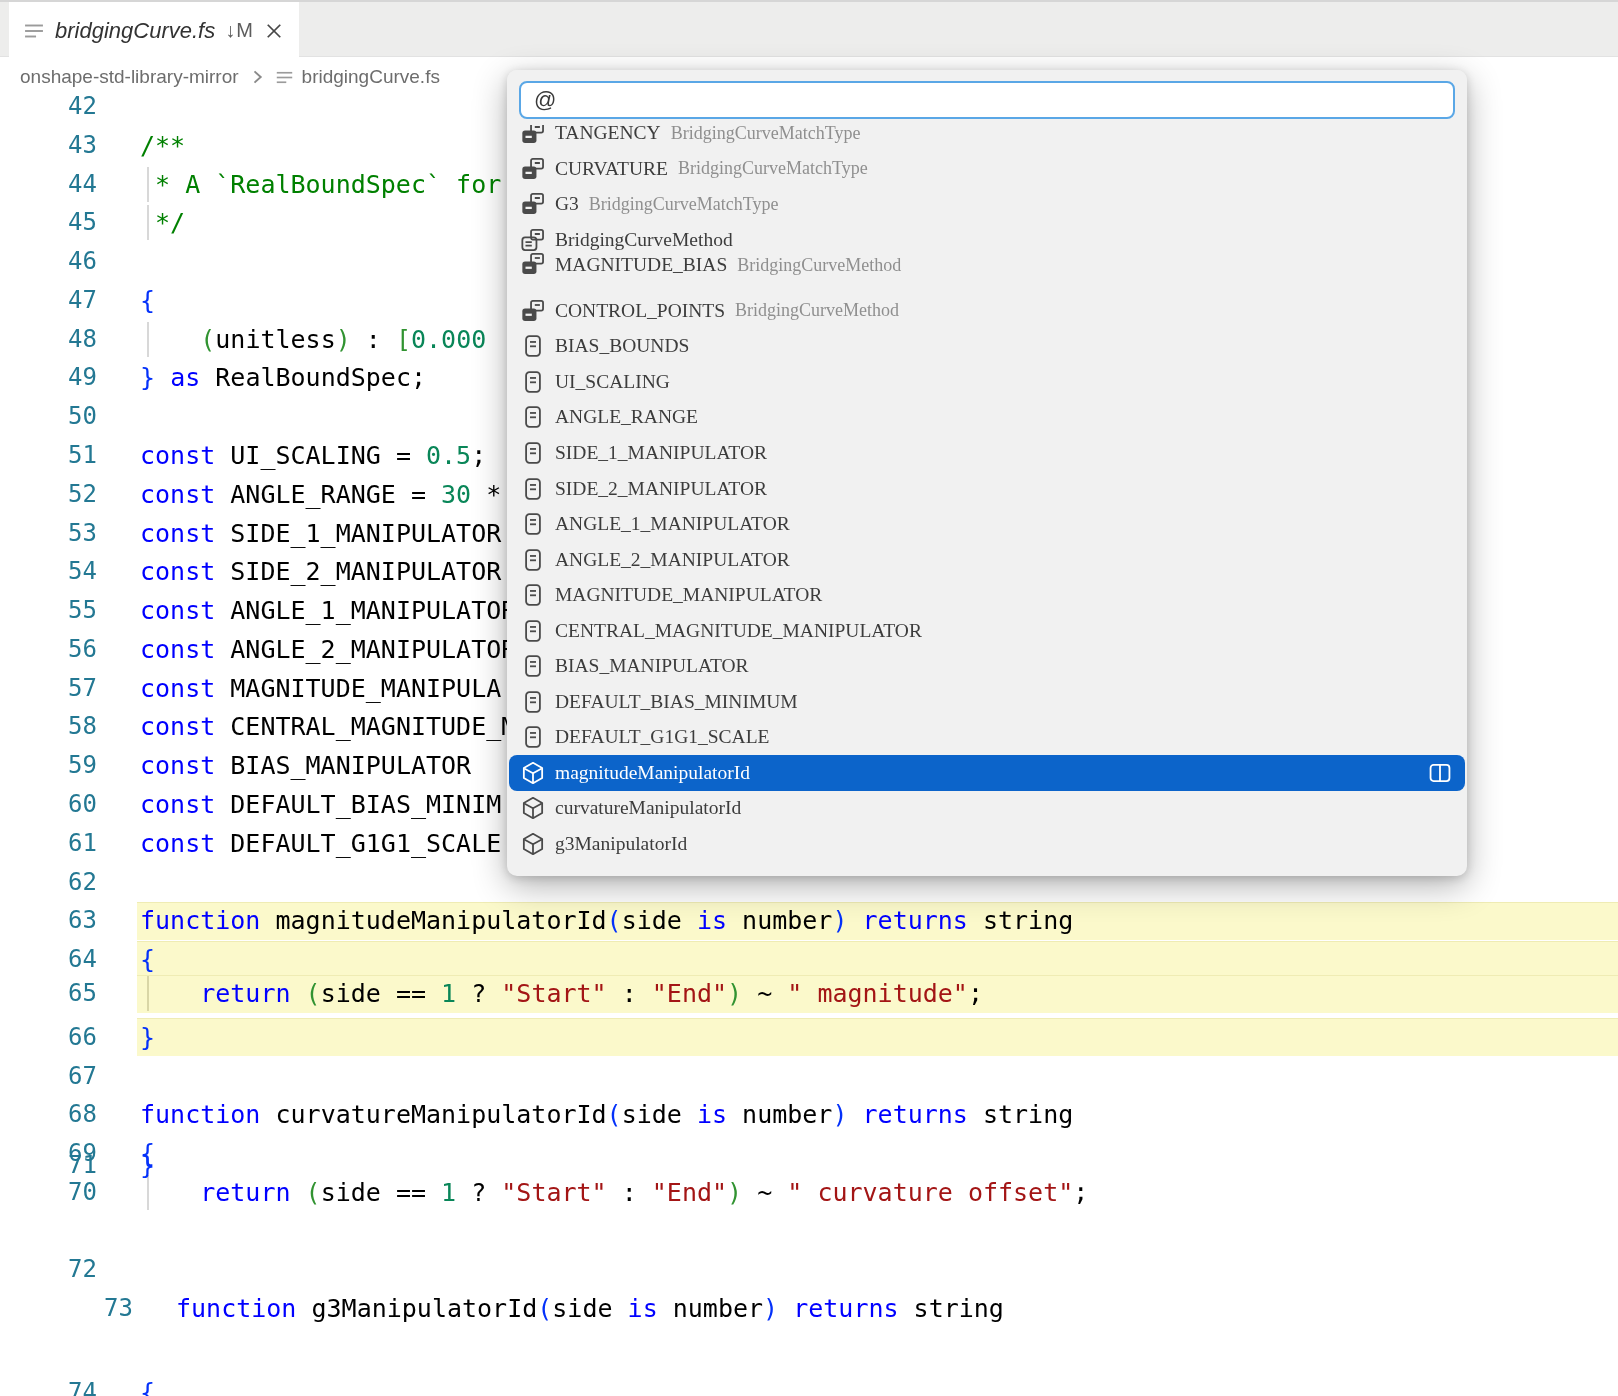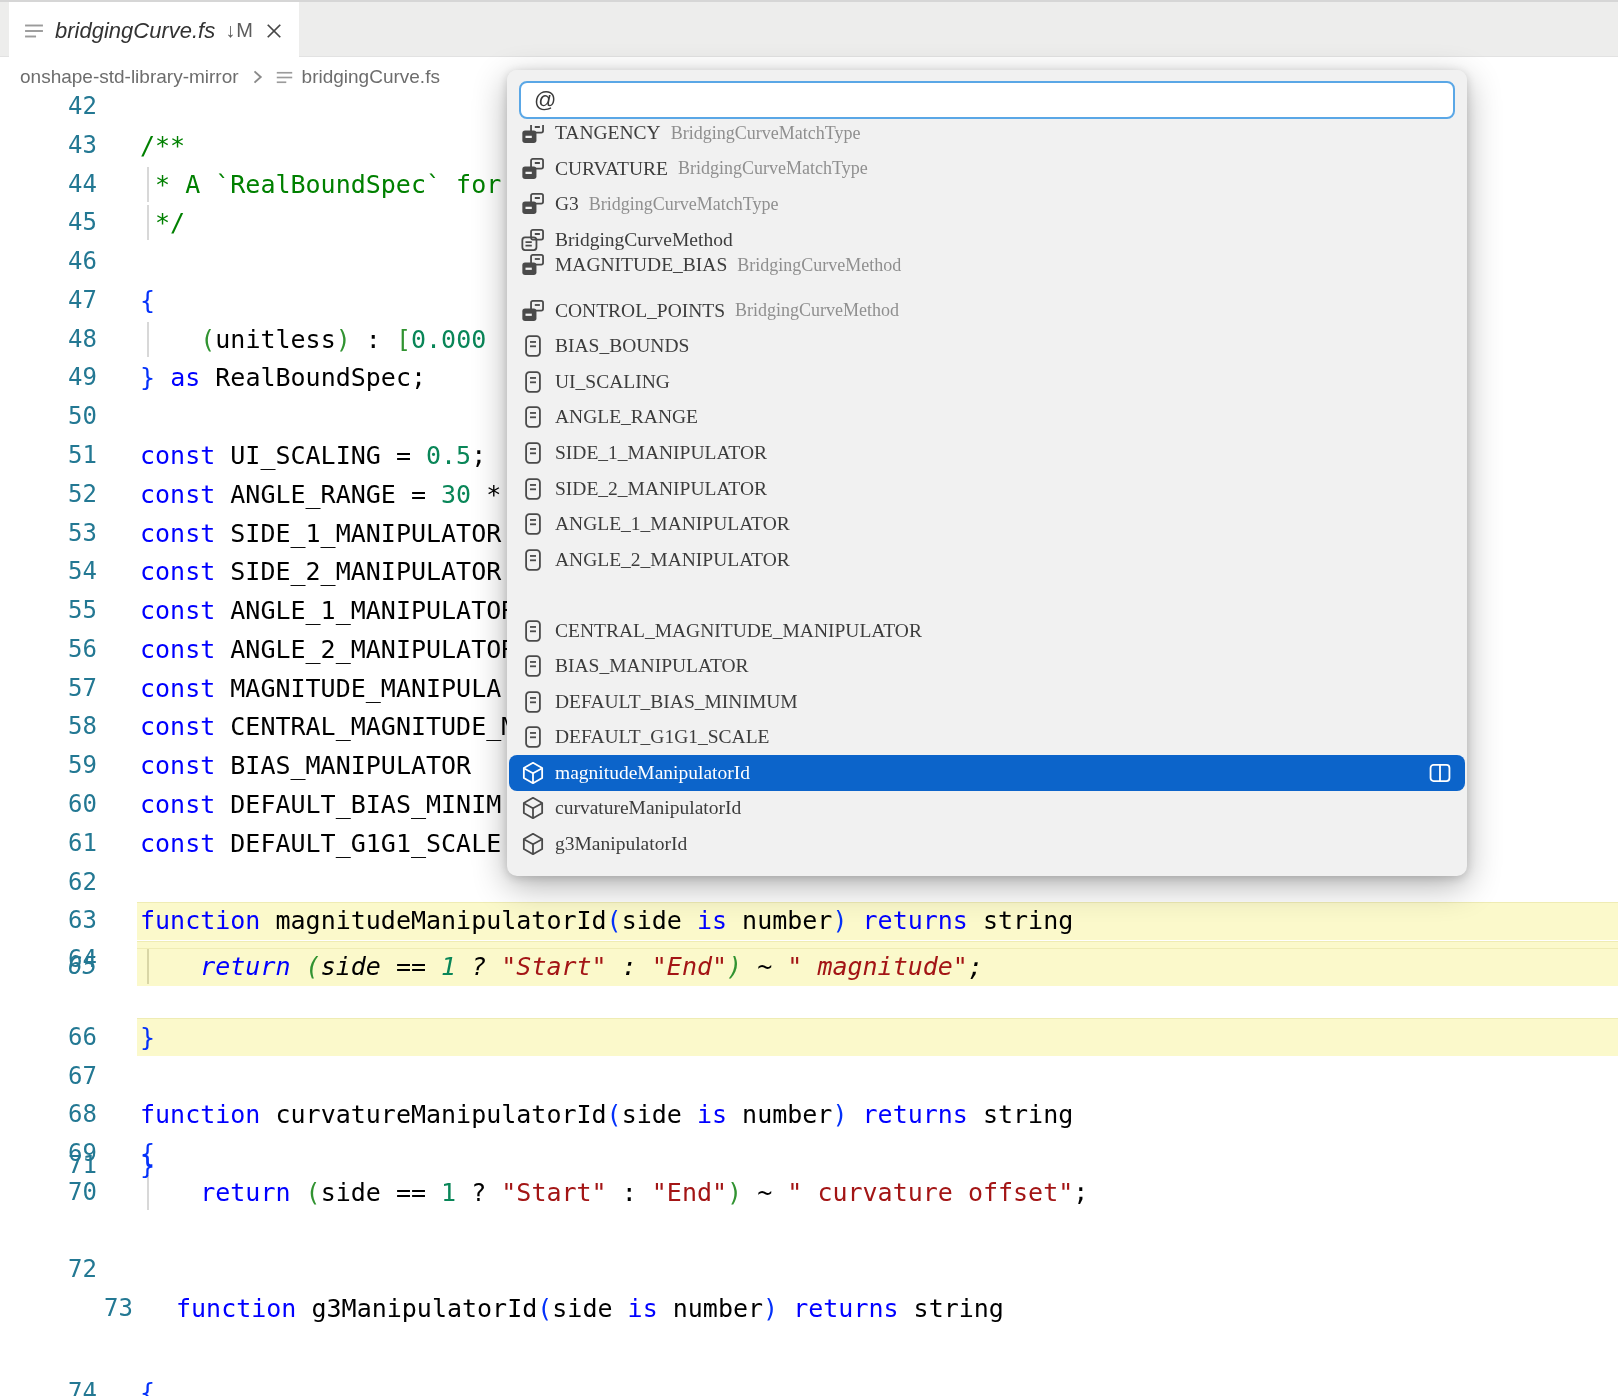--- a/index.html
+++ b/index.html
@@ -208,21 +208,21 @@
       <div class="line hl" style="top: 805.38px;">
     <div class="hlbg"></div>
     <div class="num">63</div>
     <div class="code"><span class="tk-k">function</span><span class="tk-t"> magnitudeManipulatorId</span><span class="tk-b1">(</span><span class="tk-t">side </span><span class="tk-k">is</span><span class="tk-t"> number</span><span class="tk-b1">)</span><span class="tk-t"> </span><span class="tk-k">returns</span><span class="tk-t"> string</span></div>
   </div>
       <div class="line hl" style="top: 844.16px;">
     <div class="hlbg"></div>
     <div class="num">64</div>
     <div class="code"><span class="tk-b1">{</span></div>
   </div>
-      <div class="line hl guide" style="top: 851px; font-style: italic;">
+      <div class="line hl guide" style="top: 878px;">
     <div class="hlbg"></div>
     <div class="num">65</div>
     <div class="code"><span class="tk-t">    </span><span class="tk-k">return</span><span class="tk-t"> </span><span class="tk-b2">(</span><span class="tk-t">side == </span><span class="tk-n">1</span><span class="tk-t"> ? </span><span class="tk-s">"Start"</span><span class="tk-t"> : </span><span class="tk-s">"End"</span><span class="tk-b2">)</span><span class="tk-t"> ~ </span><span class="tk-s">" magnitude"</span><span class="tk-t">;</span></div>
   </div>
       <div class="line hl" style="top: 921.72px;">
     <div class="hlbg"></div>
     <div class="num">66</div>
     <div class="code"><span class="tk-b1">}</span></div>
   </div>
       <div class="line" style="top: 960.5px;">
@@ -311,21 +311,21 @@
               <rect x="6.7" y="1.3" width="8" height="6.4" rx="1.2"></rect>
               <line x1="9.2" y1="4" x2="12.6" y2="4"></line>
               <rect x="0.9" y="6.3" width="9.4" height="8.4" rx="1.8"></rect>
               <line x1="3" y1="9.4" x2="7.2" y2="9.4"></line>
               <line x1="3" y1="11.8" x2="7.2" y2="11.8"></line>
             </svg>
           </span>
     <span class="qlabel">BridgingCurveMethod</span>
     <span class="qdetail"></span>
   </div>
-        <div class="qitem" style="top: 177px;">
+        <div class="qitem" style="top: 170px; align-items: flex-end;">
     <span class="qicon icon">
             <svg viewBox="0 0 16 16" fill="none" stroke="currentColor" stroke-width="1.2">
               <rect x="6.7" y="1.3" width="8" height="6.4" rx="1.2"></rect>
               <line x1="9.2" y1="4" x2="12.6" y2="4"></line>
               <rect x="0.9" y="6.3" width="9.4" height="8.4" rx="1.8" fill="currentColor" stroke="none"></rect>
               <line x1="3" y1="10.5" x2="7.2" y2="10.5" stroke="#f1f1f1" stroke-width="1.5"></line>
             </svg>
           </span>
     <span class="qlabel">MAGNITUDE_BIAS</span>
     <span class="qdetail">BridgingCurveMethod</span>
@@ -412,20 +412,31 @@
     <span class="qicon icon">
             <svg viewBox="0 0 16 16" fill="none" stroke="currentColor" stroke-width="1.2">
               <rect x="3.4" y="1.4" width="9.2" height="13.2" rx="2.2"></rect>
               <line x1="6" y1="5.3" x2="10" y2="5.3"></line>
               <line x1="6" y1="8.2" x2="10" y2="8.2"></line>
             </svg>
           </span>
     <span class="qlabel">ANGLE_2_MANIPULATOR</span>
     <span class="qdetail"></span>
   </div>
+        <div class="qitem" style="top: 507.15px;">
+    <span class="qicon icon">
+            <svg viewBox="0 0 16 16" fill="none" stroke="currentColor" stroke-width="1.2">
+              <rect x="3.4" y="1.4" width="9.2" height="13.2" rx="2.2"></rect>
+              <line x1="6" y1="5.3" x2="10" y2="5.3"></line>
+              <line x1="6" y1="8.2" x2="10" y2="8.2"></line>
+            </svg>
+          </span>
+    <span class="qlabel">MAGNITUDE_MANIPULATOR</span>
+    <span class="qdetail"></span>
+  </div>
         <div class="qitem" style="top: 542.7px;">
     <span class="qicon icon">
             <svg viewBox="0 0 16 16" fill="none" stroke="currentColor" stroke-width="1.2">
               <rect x="3.4" y="1.4" width="9.2" height="13.2" rx="2.2"></rect>
               <line x1="6" y1="5.3" x2="10" y2="5.3"></line>
               <line x1="6" y1="8.2" x2="10" y2="8.2"></line>
             </svg>
           </span>
     <span class="qlabel">CENTRAL_MAGNITUDE_MANIPULATOR</span>
     <span class="qdetail"></span>

